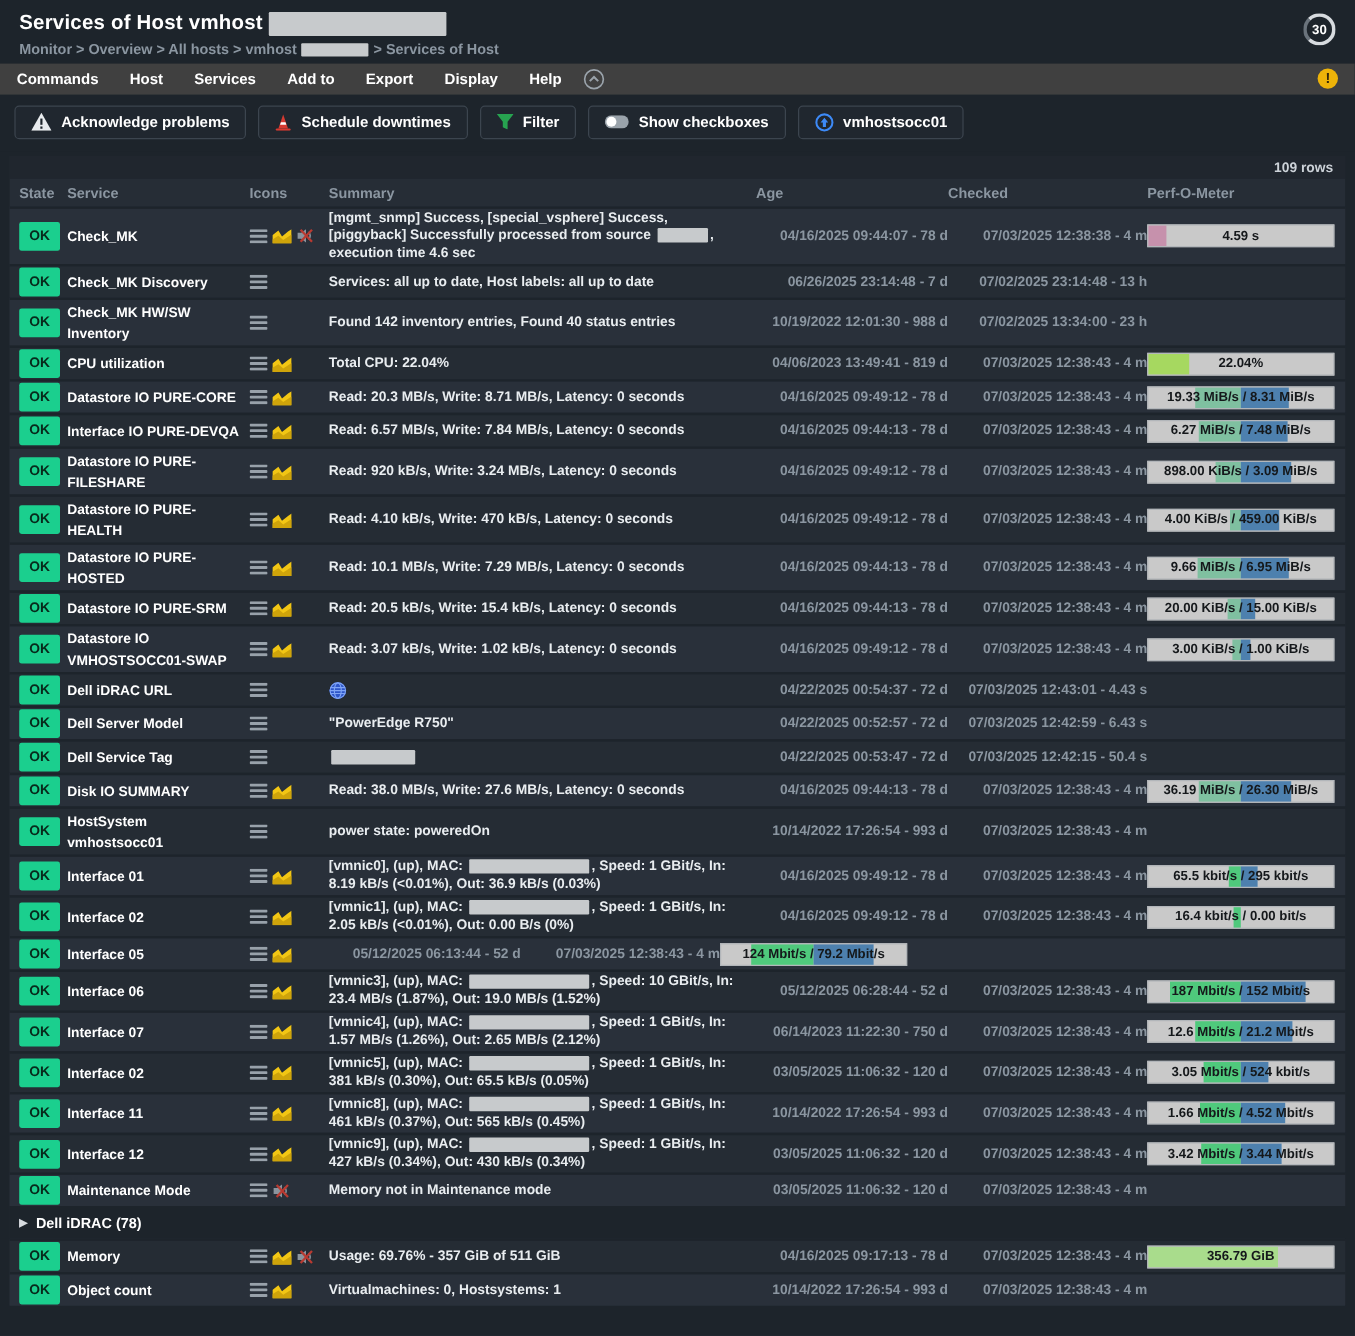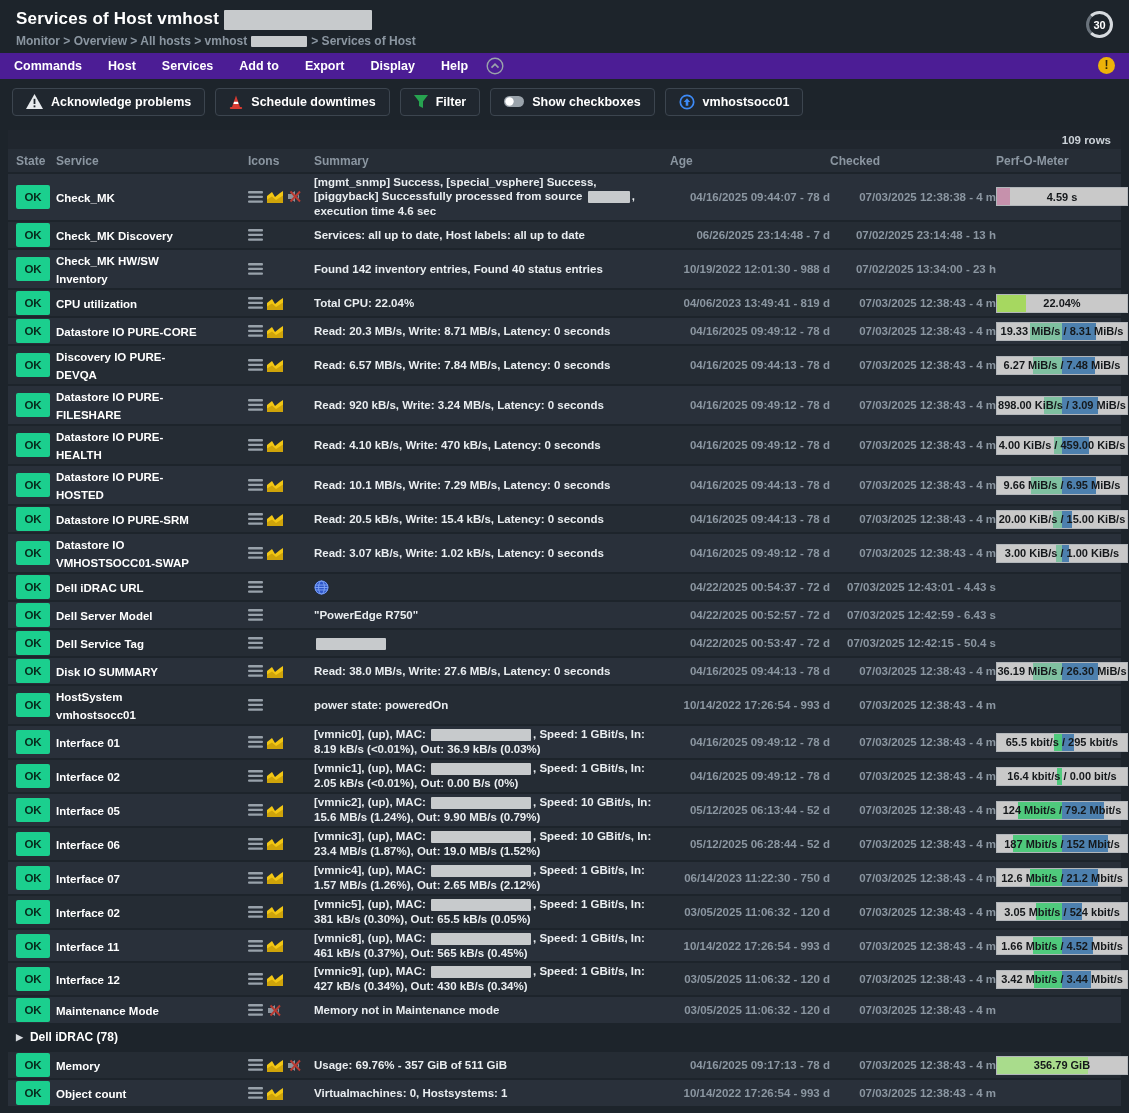--- a/index.html
+++ b/index.html
@@ -16,21 +16,21 @@
   .topbar { display:flex; align-items:flex-start; padding:9px 16px 5px 16px; }
   .title-row { font-size:17px; font-weight:bold; color:#ffffff; letter-spacing:.2px; }
   .title-redact { width:148px; height:20px; margin-left:5px; }
   .breadcrumb { margin-top:4px; font-size:12px; font-weight:bold; color:#8b96a1; }
   .bc-redact { width:56px; height:11px; margin:0 4px; }
   .refresh-circle { margin-left:auto; margin-top:2px; width:27px; height:27px; border-radius:50%;
     border:3px solid #d7dbdf; border-left-color:#6a737c; color:#ffffff; font-size:11px; font-weight:bold;
     display:flex; align-items:center; justify-content:center; }
 
   
-  .menubar { background:#4c1d95; display:flex; align-items:center; height:26px; padding:0 14px; }
+  .menubar { background:#404040; display:flex; align-items:center; height:26px; padding:0 14px; }
   .menubar nav { display:flex; gap:26px; align-items:center; }
   .menu-item { color:#ffffff; font-weight:bold; font-size:12.5px; cursor:pointer; }
   .menu-collapse { margin-left:18px; display:flex; align-items:center; cursor:pointer; }
   .alert-badge { margin-left:auto; width:17px; height:17px; border-radius:50%; background:#edb309;
     color:#33270a; font-weight:bold; font-size:12px; text-align:center; line-height:17px; cursor:pointer; }
 
   
   .actionbar { display:flex; gap:10px; padding:9px 12px 10px 12px; background:#1d242b; }
   .abtn { display:flex; align-items:center; gap:8px; background:#20272f; border:1px solid #3c454f;
     border-radius:4px; padding:5px 13px; color:#ffffff; font-weight:bold; font-size:12.5px; cursor:pointer; }
@@ -39,41 +39,41 @@
   
   .tablewrap { margin:4px 8px 0 8px; background:#262d36; }
   .rowsbar { background:#20262e; color:#ccd2d8; font-size:11.5px; font-weight:bold;
     text-align:right; padding:4px 10px 3px; }
   .hosthdr { background:#3a434e; color:#ffffff; font-weight:bold; font-size:12px; padding:4px 8px; }
   .host-redact { width:62px; height:13px; margin-left:3px; }
 
   .thead { display:flex; color:#8b96a1; font-size:12px; font-weight:bold; padding:5px 8px 4px 8px; }
   .c-state   { width:40px;  flex:none; }
   .c-service { width:152px; flex:none; padding-right:6px; }
-  .c-icons   { width:66px;  flex:none;margin-left:40px; }
+  .c-icons   { width:66px;  flex:none; }
   .c-summary { width:356px; flex:none; padding-right:10px; }
   .c-age     { width:160px; flex:none; }
   .c-checked { width:166px; flex:none; }
   .c-perf    { flex:1; }
 
   .trow { display:flex; align-items:center; padding:1px 8px; min-height:27px; border-top:2px solid #1d242b; }
   .trow.alt-a { background:#29303a; }
   .trow.alt-b { background:#252c34; }
 
   .state-badge { width:34px; height:24px; background:#1bcf8e; color:#07291b; font-weight:bold;
     font-size:11.5px; display:flex; align-items:center; justify-content:center; border-radius:2px; }
   .svc { color:#ffffff; font-size:11.5px; font-weight:bold; line-height:1.25; cursor:pointer; }
   .svc.u { }
   .icons-cell { display:flex; align-items:center; gap:4px; }
   .icons-cell span { display:flex; cursor:pointer; }
   .sum { color:#e9edf0; font-size:11.5px; font-weight:bold; line-height:1.3; }
   .sum .redact { height:12px; margin:0 2px; }
   .meta { color:#8b96a1; font-size:11.5px; font-weight:bold;text-align:right; }
 
-  .meter { position:relative; width:132px; height:19px; background:#c9c9c9; border:1px solid #b2b6ba; cursor:pointer; }
+  .meter { position:relative; width:156px; height:19px; background:#c9c9c9; border:1px solid #b2b6ba; cursor:pointer; }
   .meter .lbl { position:absolute; inset:0; display:flex; align-items:center; justify-content:center;
     color:#15181b; font-size:11px; font-weight:bold; white-space:nowrap; }
   .meter .fill { position:absolute; left:0; top:0; bottom:0; }
   .meter .half { position:absolute; top:0; bottom:0; width:50%; }
   .meter .half.l { left:0; } .meter .half.r { right:0; }
   .meter .half .seg { position:absolute; top:0; bottom:0; }
   .meter .half.l .seg { right:0; } .meter .half.r .seg { left:0; }
 
   .group-row { display:flex; align-items:center; gap:7px; background:#1d242b; color:#ffffff;
     font-weight:bold; font-size:12px; padding:7px 8px 6px; cursor:pointer; }
@@ -326,21 +326,21 @@
                 <div class="seg" style="width: 52%; background: rgb(77, 128, 174);"></div>
               </div>
               <span class="lbl">19.33 MiB/s / 8.31 MiB/s</span>
             </div>
           </div>
         </div>
         <div class="trow alt-b">
           <div class="c-state">
             <span class="state-badge">OK</span>
           </div>
-          <div class="c-service"><span class="svc">Discovery IO PURE-DEVQA</span></div>
+          <div class="c-service"><span class="svc">Interface IO PURE-DEVQA</span></div>
           <div class="c-icons icons-cell">
             <span>
               <svg width="15" height="12" viewBox="0 0 15 12">
                 <g fill="#98a1aa">
                   <rect y="0" width="15" height="2.4" rx="1"></rect>
                   <rect y="4.7" width="15" height="2.4" rx="1"></rect>
                   <rect y="9.4" width="15" height="2.4" rx="1"></rect>
                 </g>
               </svg>
             </span>
@@ -772,21 +772,20 @@
                 </g>
               </svg>
             </span>
             <span>
               <svg width="16" height="13" viewBox="0 0 16 13">
                 <path d="M0 13 V6 L5 2 L8 7 L13 3 L16 1 V13 Z" fill="#f2c614"></path>
                 <path d="M0 13 V9.5 L5 6.5 L9 10 L16 5.5 V13 Z" fill="#cfa40a"></path>
               </svg>
             </span>
           </div>
-          <div class="c-summary sum">[vmnic2], (up), MAC: <span class="redact" style="width: 100px;"></span>, Speed: 10 GBit/s, In: 15.6 MB/s (1.24%), Out: 9.90 MB/s (0.79%)</div>
           <div class="c-age meta">05/12/2025 06:13:44 - 52 d</div>
           <div class="c-checked meta">07/03/2025 12:38:43 - 4 m</div>
           <div class="c-perf">
             <div class="meter">
               <div class="half l">
                 <div class="seg" style="width: 68%; background: rgb(79, 201, 124);"></div>
               </div>
               <div class="half r">
                 <div class="seg" style="width: 65%; background: rgb(77, 128, 174);"></div>
               </div>

